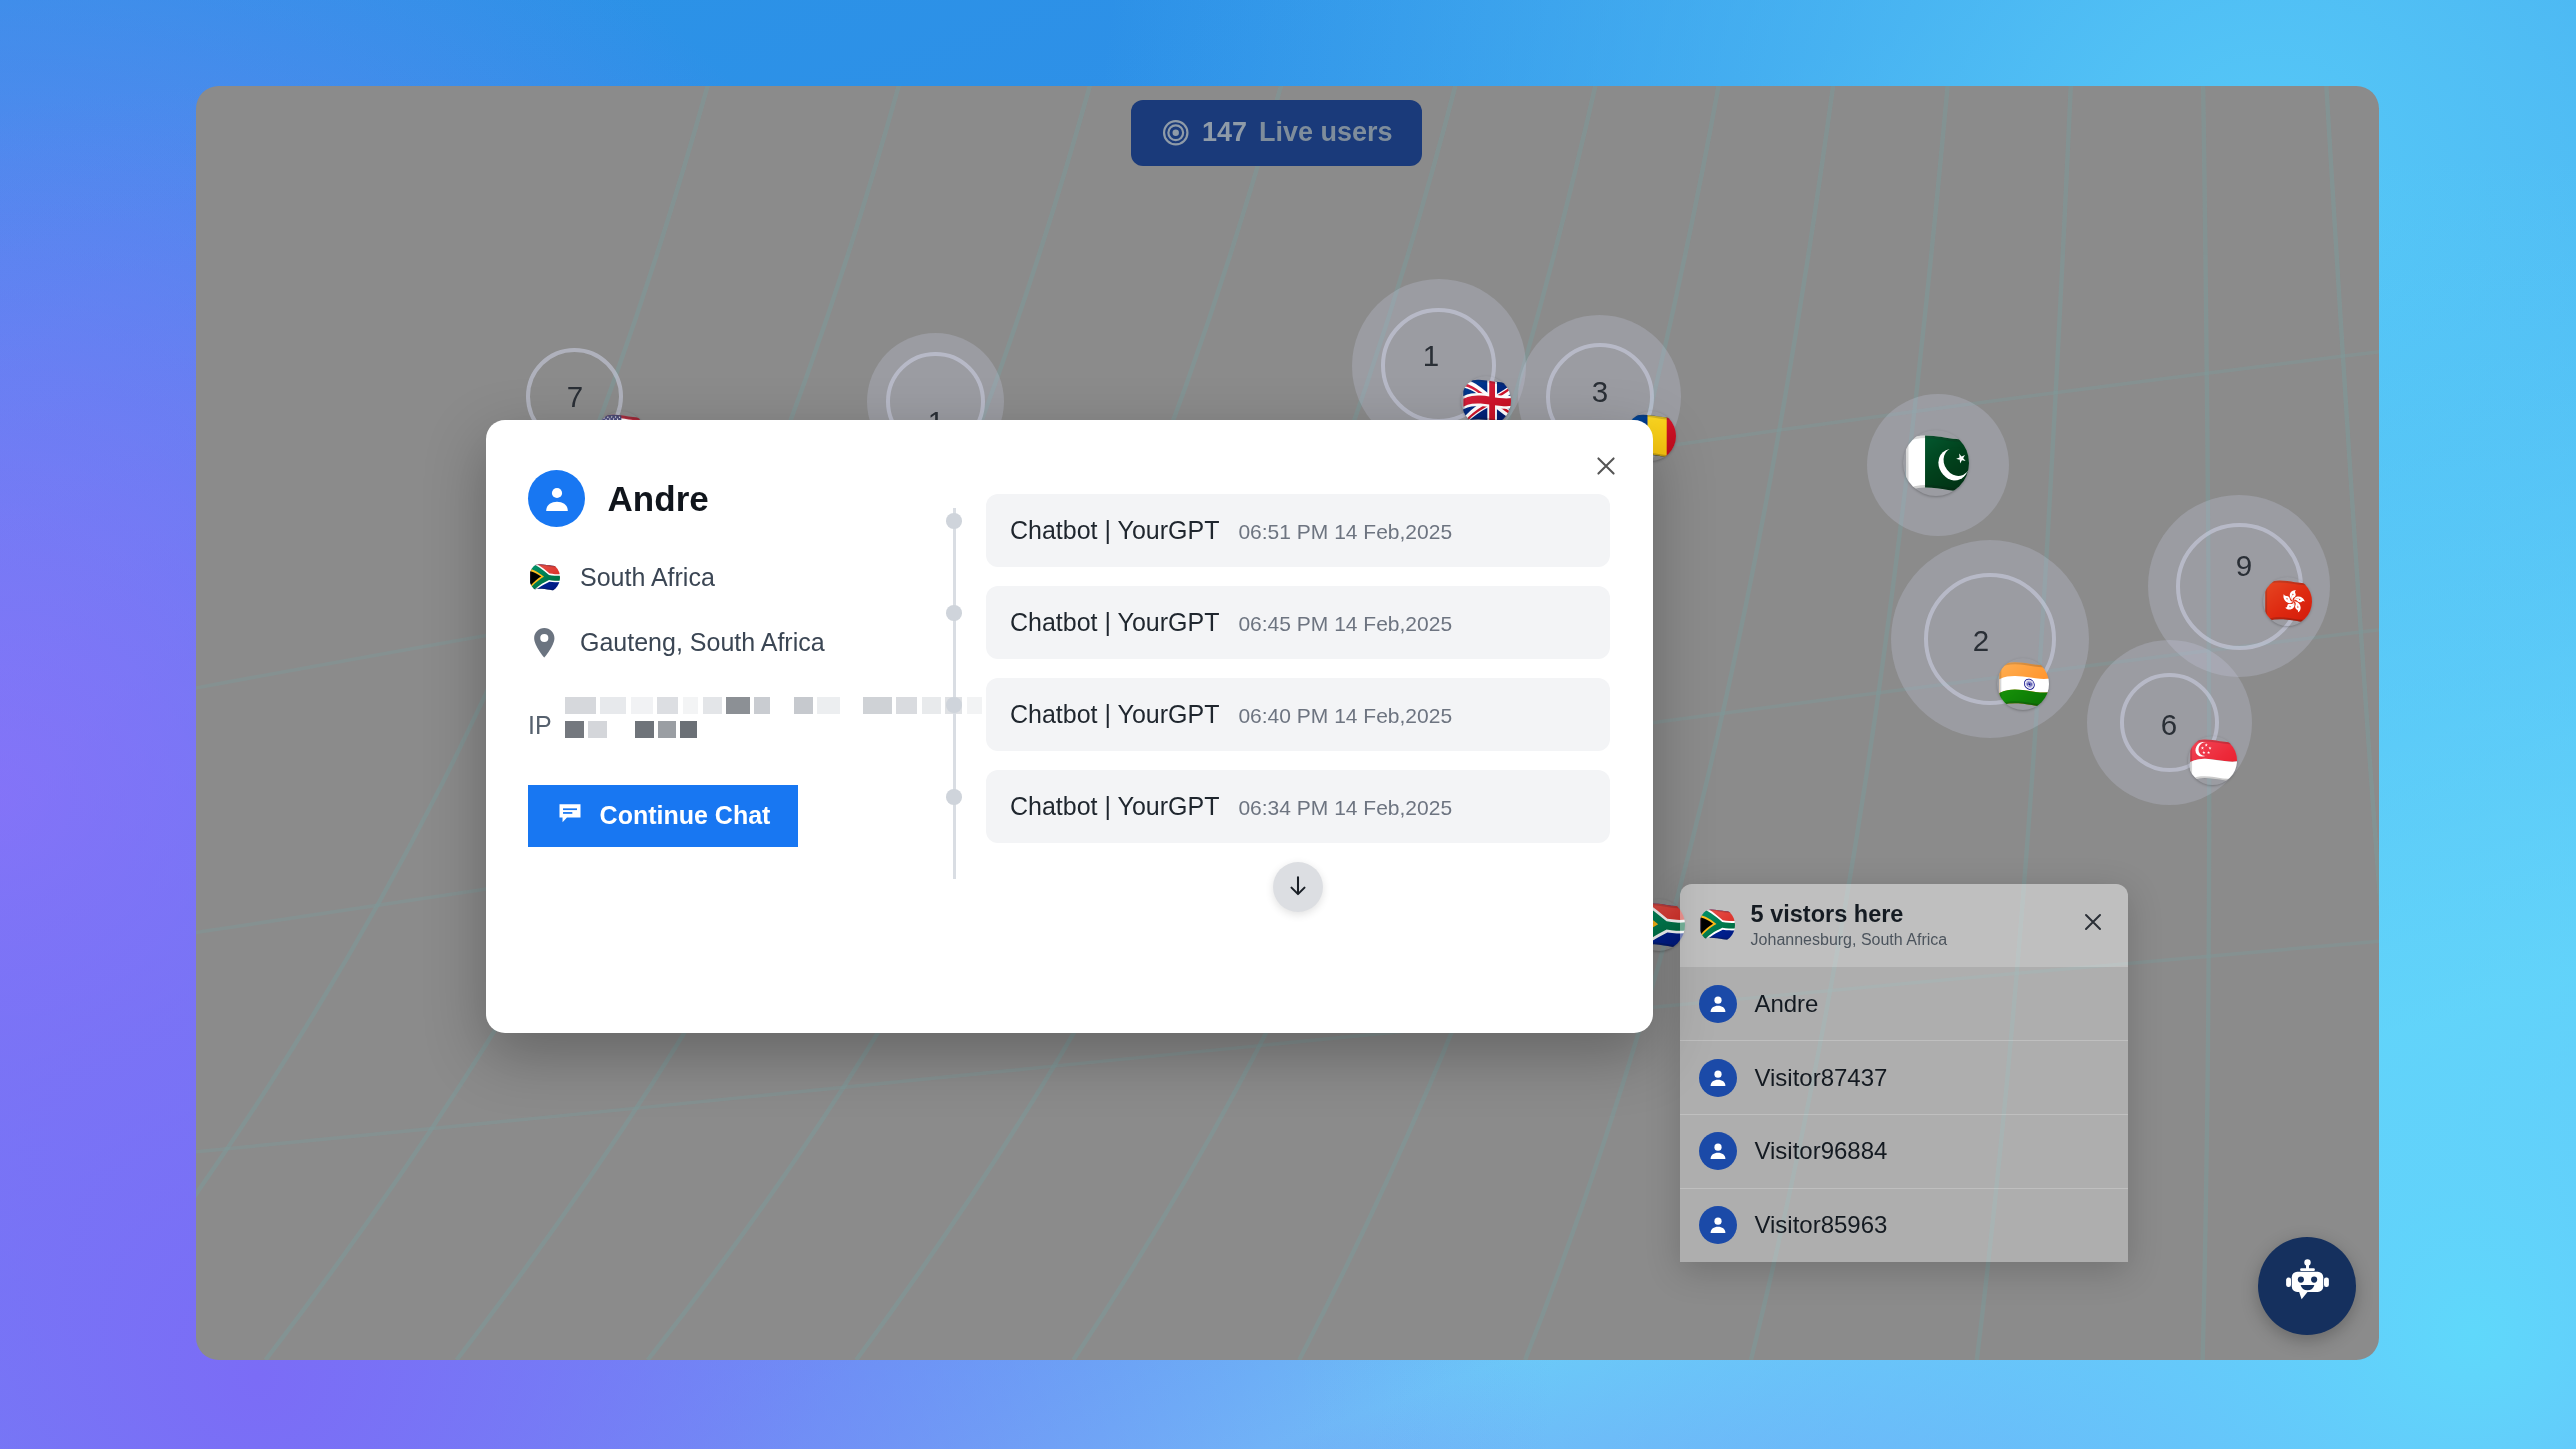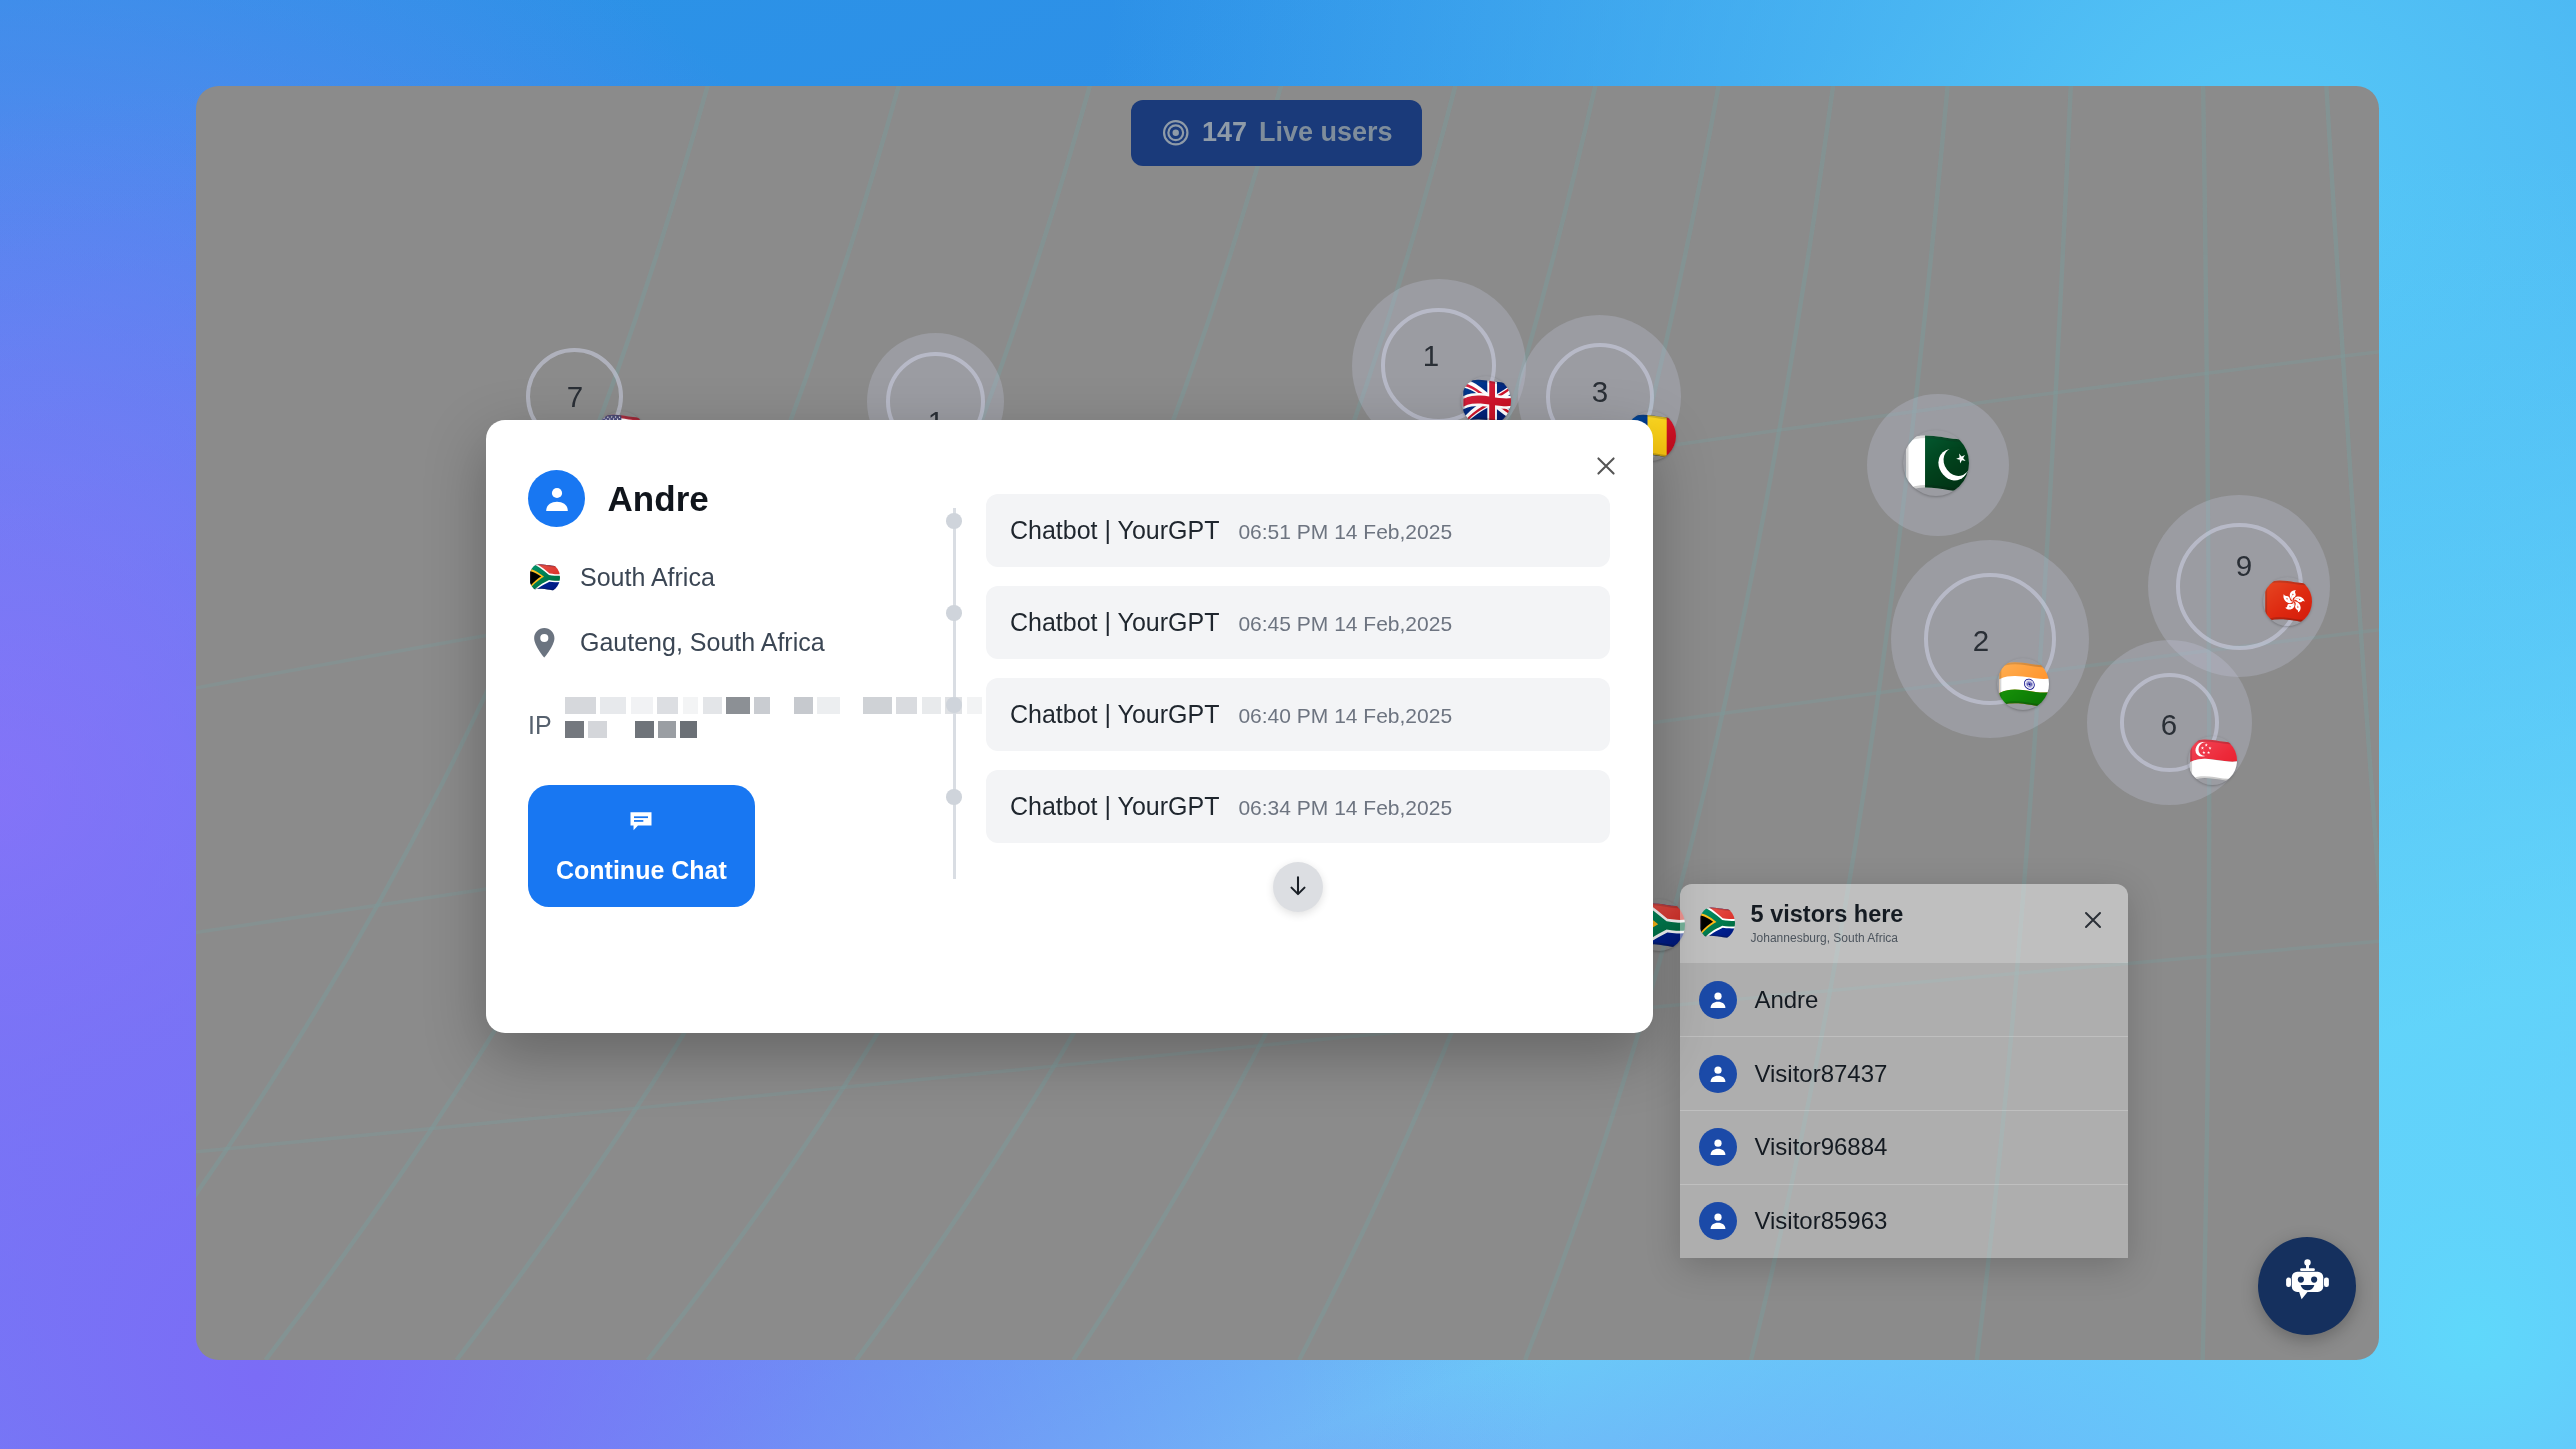--- a/index.html
+++ b/index.html
@@ -121,26 +121,25 @@
 
   .ip-row { display: flex; gap: 4px; margin-top: 36px; }
   .ip-label { font-size: 25px; color: #56616e; width: 33px; flex: none; padding-top: 17.4px; }
   .ip-blocks { display: flex; flex-direction: column; gap: 7.8px; padding-top: 3.5px; }
   .ip-line { display: flex; gap: 4.3px; }
   .ip-blk { height: 16.5px; }
 
   .continue-btn {
     display: inline-flex; align-items: center; gap: 15.6px;
     background: #1877f2; color: #fff;
-    border: none; border-radius: 21px;
-    padding: 22px 28px;
+    border: none; border-radius: 0;
+    padding: 14px 28px;
     font-size: 25px; font-weight: bold;
     margin-top: 45px; cursor: pointer;
     font-family: inherit;
-    flex-direction: column;
   }
   .continue-btn svg { width: 28px; height: 28px; }
 
   .modal-right {
     flex: 1;
     padding: 43px 43px 0 0;
     position: relative;
   }
   .history-title { font-size: 32px; font-weight: bold; color: #10151c; margin-left: 0; }
 
@@ -189,21 +188,21 @@
     padding: 17.4px 17.4px 17.4px 19px;
     background: rgba(255,255,255,0.22);
   }
   .vp-flag {
     width: 36px; height: 36px; border-radius: 50%;
     overflow: hidden; font-size: 0; flex: none;
   }
   .vp-flag span { display: block; }
   .vp-titles { flex: 1; }
   .vp-title { font-size: 23.5px; font-weight: bold; color: #151b22; }
-  .vp-sub { font-size: 12px; color: #4c545d; margin-top: 2.6px; }
+  .vp-sub { font-size: 16px; color: #4c545d; margin-top: 2.6px; }
   .vp-close { width: 29.5px; height: 29.5px; cursor: pointer; color: #2a2f36; flex: none; }
   .vp-close svg { width: 24px; height: 24px; }
 
   .vp-item {
     display: flex; align-items: center; gap: 17.4px;
     padding: 17.4px 19px;
     border-top: 0.9px solid rgba(255,255,255,0.22);
     cursor: pointer;
   }
   .vp-avatar {

